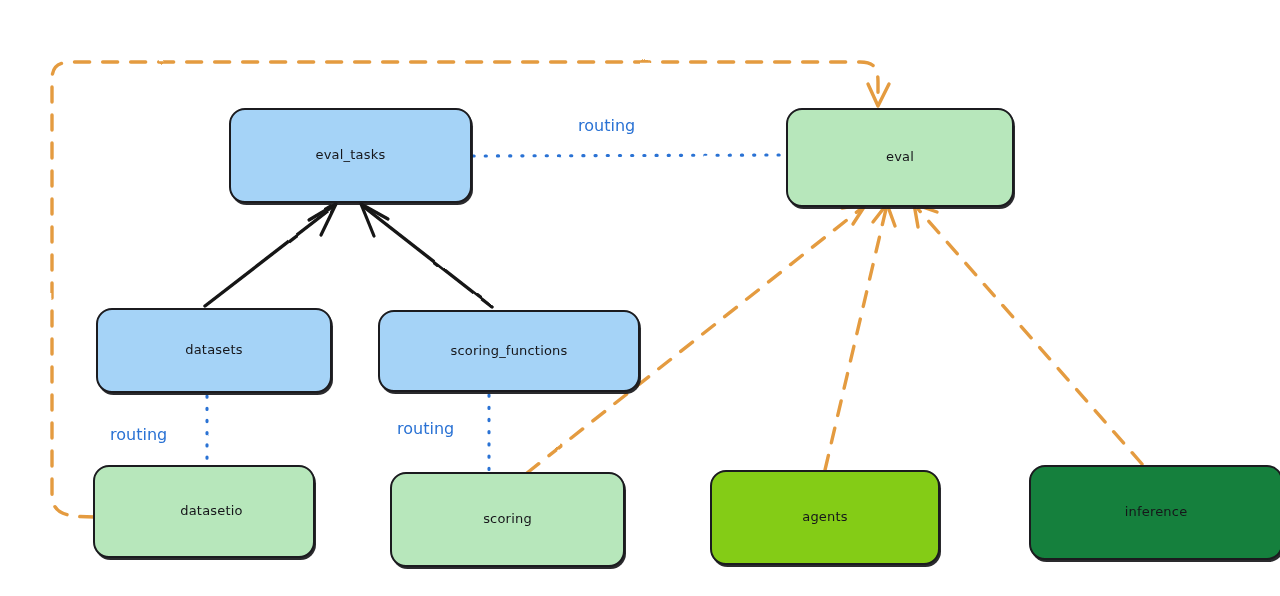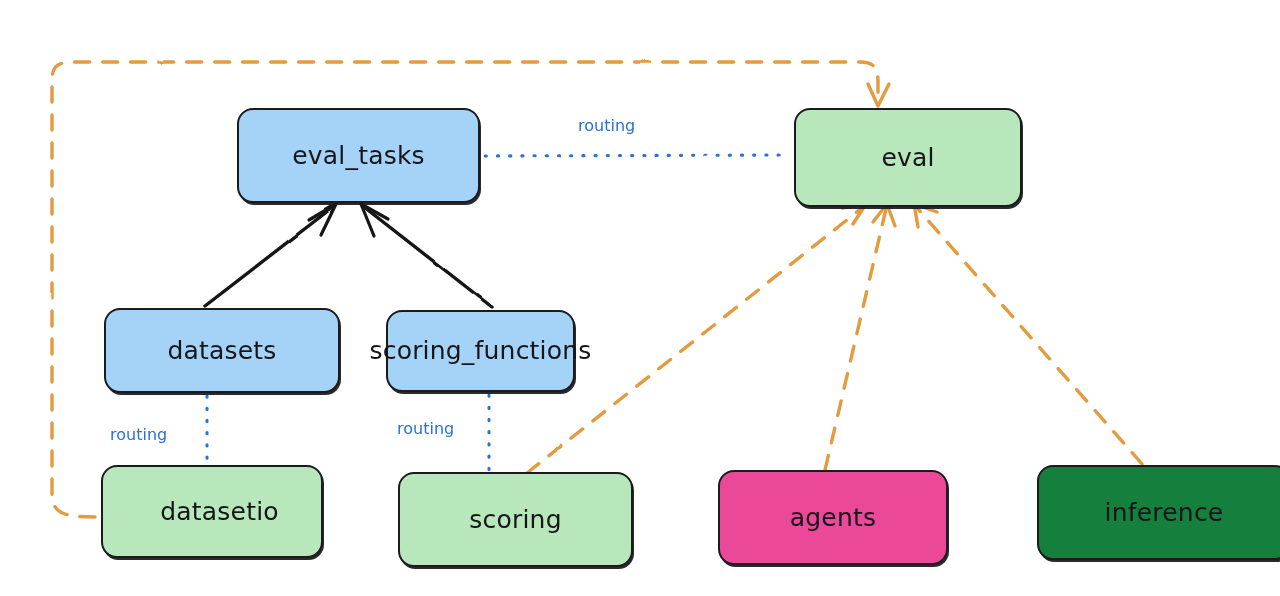--- a/index.html
+++ b/index.html
@@ -29,26 +29,25 @@
   .node {
     position: absolute;
     box-sizing: border-box;
     display: flex;
     align-items: center;
     justify-content: center;
     border: 2.6px solid #1b1b1f;
     border-radius: 16px;
     color: #16161a;
     font-family: "DejaVu Sans", sans-serif;
-    font-size: 25px;
+    font-size: 13px;
     letter-spacing: .2px;
     text-align: center;
     line-height: 1.1;
     box-shadow: 1.5px 2.5px 0 -0.5px rgba(24,24,27,.92);
-    margin-left: 8px;
   }
   .node .node-label {
     display: block;
     padding: 0 10px;
     white-space: nowrap;
   }
   .node.blue  { background: #a5d3f7; }
   .node.green { background: #b7e7bb; }
 
   .edge-label {
@@ -116,30 +115,30 @@
   <div id="node-host">
       <div class="node blue" style="left: 229px; top: 108px; width: 243px; height: 95px; background: rgb(165, 211, 247); border-color: rgb(27, 27, 31);">
         <span class="node-label">eval_tasks</span>
       </div>
       <div class="node green" style="left: 786px; top: 108px; width: 228px; height: 99px; background: rgb(183, 231, 187); border-color: rgb(27, 27, 31);">
         <span class="node-label">eval</span>
       </div>
       <div class="node blue" style="left: 96px; top: 308px; width: 236px; height: 85px; background: rgb(165, 211, 247); border-color: rgb(27, 27, 31); align-items: center;">
         <span class="node-label">datasets</span>
       </div>
-      <div class="node blue" style="left: 378px; top: 310px; width: 189px; height: 82px; background: rgb(165, 211, 247); border-color: rgb(27, 27, 31); text-align: right;">
+      <div class="node blue" style="left: 378px; top: 310px; width: 262px; height: 82px; background: rgb(165, 211, 247); border-color: rgb(27, 27, 31); text-align: right;">
         <span class="node-label">scoring_functions</span>
       </div>
       <div class="node green" style="left: 93px; top: 465px; width: 222px; height: 93px; background: rgb(183, 231, 187); border-color: rgb(27, 27, 31); padding-left: 15px;">
         <span class="node-label">datasetio</span>
       </div>
       <div class="node green" style="left: 390px; top: 472px; width: 235px; height: 95px; background: rgb(183, 231, 187); border-color: rgb(27, 27, 31);">
         <span class="node-label">scoring</span>
       </div>
-      <div class="node green" style="left: 710px; top: 470px; width: 230px; height: 95px; background: #ec4899; border-color: rgb(27, 27, 31);">
+      <div class="node green" style="left: 710px; top: 470px; width: 230px; height: 95px; background: #84cc16; border-color: rgb(27, 27, 31);">
         <span class="node-label">agents</span>
       </div>
       <div class="node green" style="left: 1029px; top: 465px; width: 254px; height: 95px; background: #15803d; border-color: rgb(27, 27, 31);">
         <span class="node-label">inference</span>
       </div>
     </div>
 
   <div id="label-host">
       <div class="edge-label" style="left: 578px; top: 116px; color: rgb(42, 114, 212);">routing</div>
       <div class="edge-label" style="left: 110px; top: 425px; color: rgb(42, 114, 212);">routing</div>

